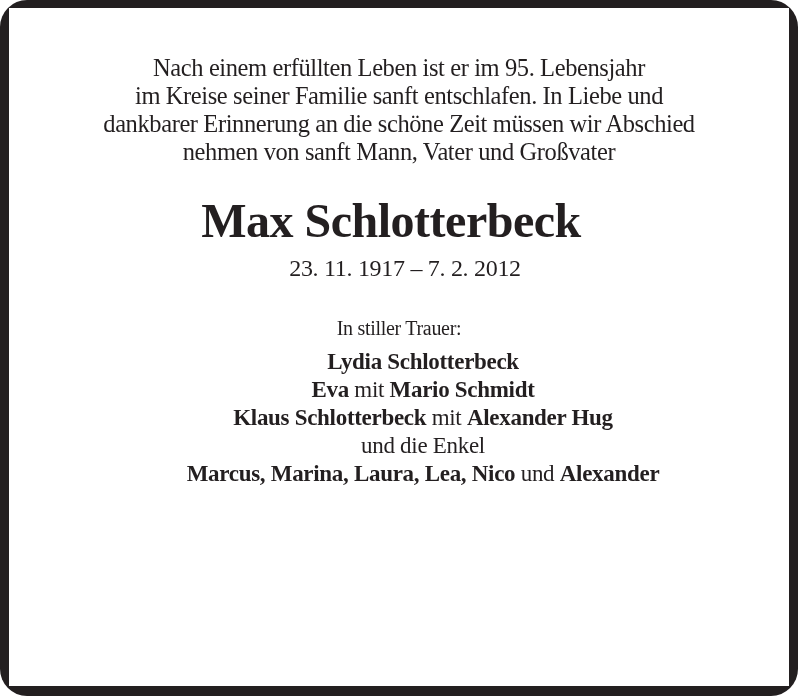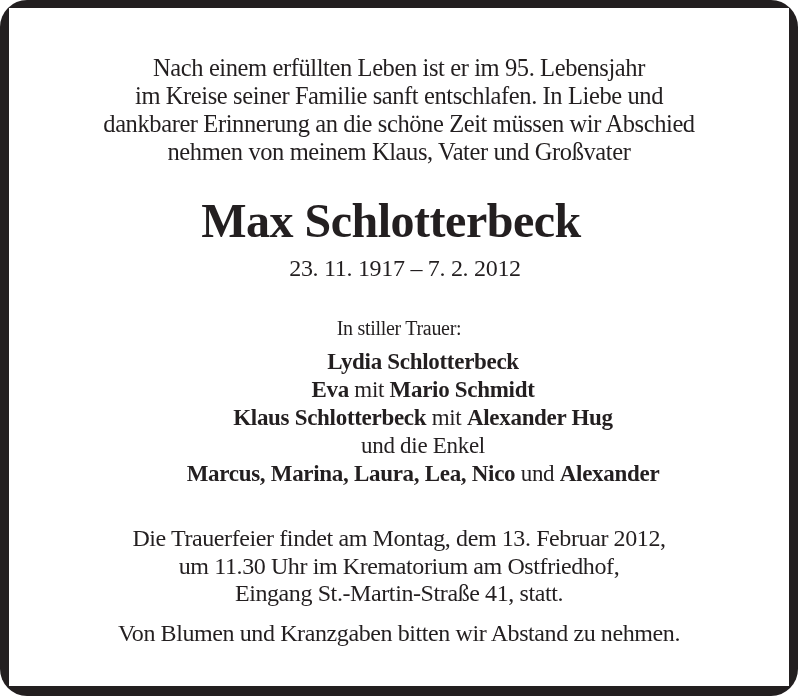--- a/index.html
+++ b/index.html
@@ -104,21 +104,21 @@
 </head>
 <body>
 
 <div class="frame">
   <div class="page">
 
     <div class="intro">
       <span class="line">Nach einem erfüllten Leben ist er im 95. Lebensjahr</span>
       <span class="line">im Kreise seiner Familie sanft entschlafen. In Liebe und</span>
       <span class="line">dankbarer Erinnerung an die schöne Zeit müssen wir Abschied</span>
-      <span class="line">nehmen von meinem Klaus, Vater und Großvater</span>
+      <span class="line">nehmen von sanft Mann, Vater und Großvater</span>
     </div>
 
     <div class="name">Max Schlotterbeck</div>
 
     <div class="dates">23. 11. 1917 – 7. 2. 2012</div>
 
     <div class="mourning-label">In stiller Trauer:</div>
 
     <div class="mourners">
       <span class="line">
@@ -137,22 +137,16 @@
       <span class="line">
         <span>und die Enkel</span>
       </span>
       <span class="line">
         <span class="b">Marcus, Marina, Laura, Lea, Nico</span>
         <span>und</span>
         <span class="b">Alexander</span>
       </span>
     </div>
 
-    <div class="service">
-      <span class="line">Die Trauerfeier findet am Montag, dem 13. Februar 2012,</span>
-      <span class="line">um 11.30 Uhr im Krematorium am Ostfriedhof,</span>
-      <span class="line">Eingang St.-Martin-Straße 41, statt.</span>
-    </div>
 
-    <div class="flowers">Von Blumen und Kranzgaben bitten wir Abstand zu nehmen.</div>
 
   </div>
 </div>
 
 </body></html>

